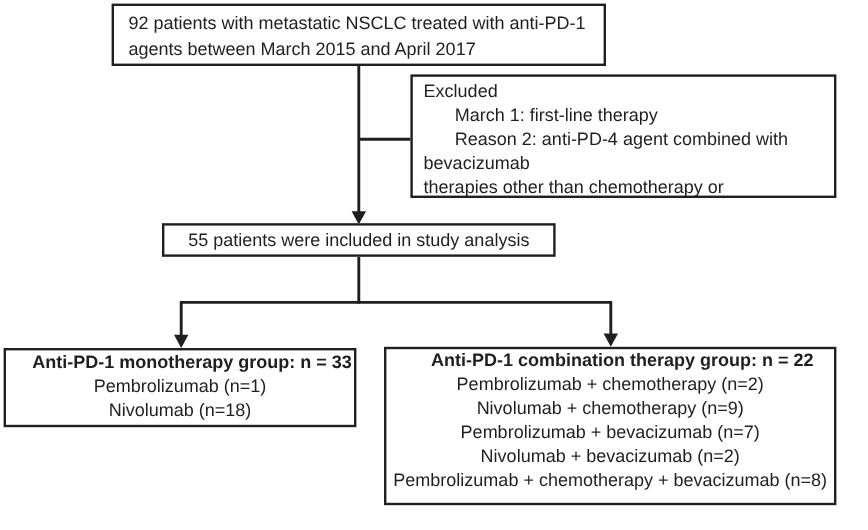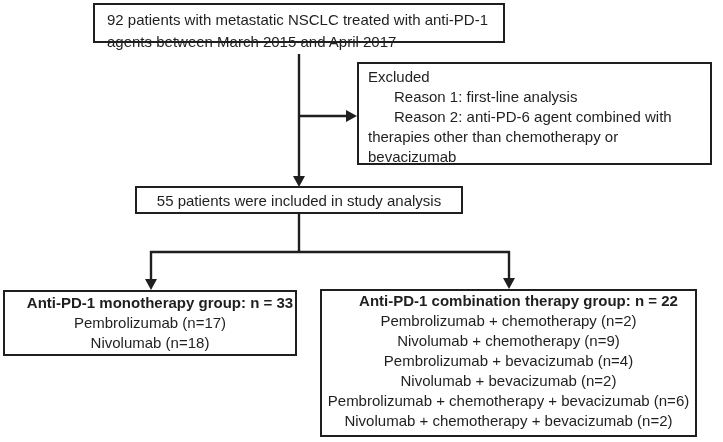--- a/index.html
+++ b/index.html
@@ -29,27 +29,27 @@
   .box {
     position: absolute;
     background: var(--box_fill);
     border: 2px solid var(--line);
     font-size: 15px;
     line-height: 21px;
     color: var(--text);
   }
   .box-enrolled {
     left: 93px; top: 3px;
-    width: 412px; height: 40px;
+    width: 412px; height: 52px;
     padding: 4px 12px;
     line-height: 22px;
     text-align: left;
   }
   .box-excluded {
-    left: 357px; top: 62px;
+    left: 342px; top: 62px;
     width: 355px; height: 103px;
     padding: 3px 9px;
     line-height: 20px;
   }
   .box-excluded .reason { text-indent: 26px; }
   .box-included {
     left: 135px; top: 186px;
     width: 328px; height: 28px;
     display: flex;
     align-items: center;
@@ -58,21 +58,21 @@
   }
   .box-mono {
     left: 3px; top: 290px;
     width: 294px; height: 66px;
     padding-top: 1px;
     text-align: center;
     line-height: 20px;
   }
   .box-combo {
     left: 320px; top: 289px;
-    width: 377px; height: 148px;
+    width: 377px; height: 132px;
     text-align: center;
     line-height: 20px;
   }
   .box-title { font-weight: bold; padding-left: 20px; }
 </style>
 </head>
 <body>
 
 <div class="canvas">
 
@@ -95,39 +95,38 @@
     <polygon points="503,278 515,278 509,289" fill="#1f1f1f"></polygon>
   </svg>
 
   <div class="box box-enrolled">
     <div>92 patients with metastatic NSCLC treated with anti-PD-1</div>
     <div>agents between March 2015 and April 2017</div>
   </div>
 
   <div class="box box-excluded">
     <div>Excluded</div>
-    <div class="reason">Reason 1: first-line analysis</div>
-    <div class="reason">Reason 2: anti-PD-6 agent combined with</div>
+    <div class="reason">March 1: first-line therapy</div>
+    <div class="reason">Reason 2: anti-PD-4 agent combined with</div>
+    <div>bevacizumab</div>
     <div>therapies other than chemotherapy or</div>
-    <div>bevacizumab</div>
   </div>
 
   <div class="box box-included">
     <div>55 patients were included in study analysis</div>
   </div>
 
   <div class="box box-mono">
     <div class="box-title">Anti-PD-1 monotherapy group: n = 33</div>
-    <div>Pembrolizumab (n=17)</div>
+    <div>Pembrolizumab (n=1)</div>
     <div>Nivolumab (n=18)</div>
   </div>
 
   <div class="box box-combo">
     <div class="box-title">Anti-PD-1 combination therapy group: n = 22</div>
     <div>Pembrolizumab + chemotherapy (n=2)</div>
     <div>Nivolumab + chemotherapy (n=9)</div>
-    <div>Pembrolizumab + bevacizumab (n=4)</div>
+    <div>Pembrolizumab + bevacizumab (n=7)</div>
     <div>Nivolumab + bevacizumab (n=2)</div>
-    <div>Pembrolizumab + chemotherapy + bevacizumab (n=6)</div>
-    <div>Nivolumab + chemotherapy + bevacizumab (n=2)</div>
+    <div>Pembrolizumab + chemotherapy + bevacizumab (n=8)</div>
   </div>
 
 </div>
 
 </body></html>

